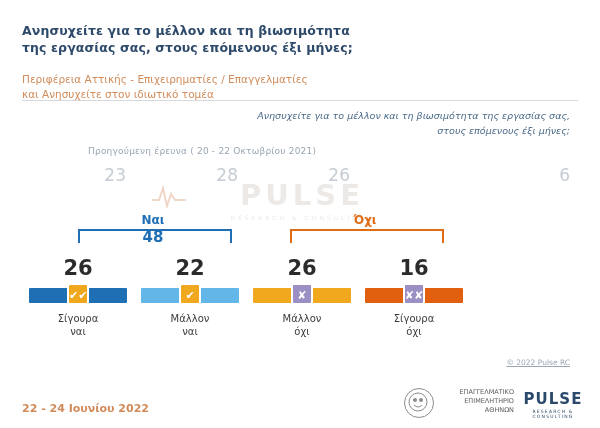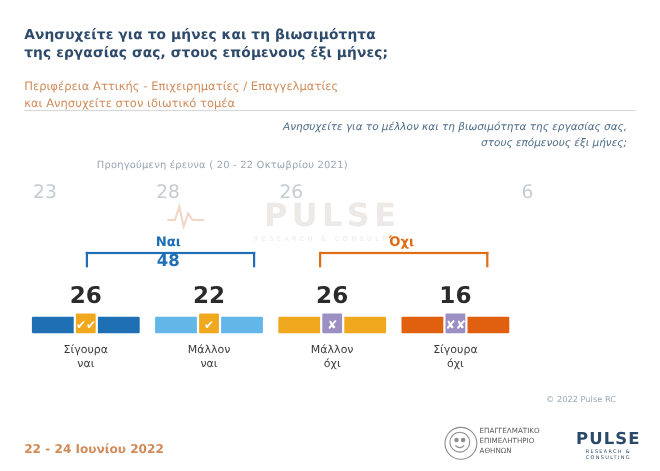--- a/index.html
+++ b/index.html
@@ -32,21 +32,21 @@
   }
   
   .prev-label{
     position:absolute;left:88px;top:146px;
     font-size:9px;color:#9aa7b3;letter-spacing:0.2px;
   }
   .prev-values{
     position:absolute;left:22px;top:165px;width:556px;height:30px;
   }
   .prev-values .cell{
-    position:absolute;top:0;width:96px;text-align:left;
+    position:absolute;top:0;width:96px;text-align:right;
     font-size:17px;color:#c5ccd3;
   }
   
   .watermark{
     position:absolute;left:188px;top:178px;width:228px;text-align:center;
     pointer-events:none;
   }
   .wm-text{
     font-size:29px;font-weight:bold;color:#ece9e6;letter-spacing:4px;
   }
@@ -85,48 +85,48 @@
     width:22px;height:22px;border-radius:3px;
     color:#ffffff;font-size:11px;font-weight:bold;line-height:22px;text-align:center;
     border:2px solid #ffffff;
     box-sizing:border-box;
   }
   .col .cat{
     margin-top:9px;font-size:10px;color:#3b3b3b;line-height:13px;
   }
   
   .copyright{
-    position:absolute;right:40px;top:358px;font-size:7.5px;color:#9aa7b3;
+    position:absolute;right:30px;top:358px;font-size:7.5px;color:#9aa7b3;text-decoration:underline;
   }
   
   .footer-date{
     position:absolute;left:22px;top:402px;font-size:11px;font-weight:bold;color:#d18b5a;
   }
   .footer-logos{
     position:absolute;left:404px;top:388px;width:180px;height:34px;
   }
   .eea-text{
     position:absolute;left:32px;top:0px;font-size:6.5px;color:#5a5a5a;line-height:9px;
-    text-align:left;width:78px;
+    text-align:right;width:78px;
   }
   .pulse-logo{
     position:absolute;left:118px;top:2px;text-align:center;
   }
   .pulse-logo .p-name{font-size:15px;font-weight:bold;color:#2b4a6b;letter-spacing:1px;}
   .pulse-logo .p-sub{font-size:4.5px;color:#2b4a6b;letter-spacing:1.2px;margin-top:1px;}
   .seal{
     position:absolute;left:0;top:0;width:28px;height:28px;border-radius:50%;
     border:1px solid #8d8d8d;
   }
 </style>
 </head>
 <body>
 
 <div class="header">
-  <div class="title-line">Ανησυχείτε για το μήνες και τη βιωσιμότητα</div>
+  <div class="title-line">Ανησυχείτε για το μέλλον και τη βιωσιμότητα</div>
   <div class="title-line">της εργασίας σας, στους επόμενους έξι μήνες;</div>
   <div class="subtitle-line">Περιφέρεια Αττικής - Επιχειρηματίες / Επαγγελματίες</div>
   <div class="subtitle-line" style="margin-top:0">και Ανησυχείτε στον ιδιωτικό τομέα</div>
 </div>
 <div class="header-rule"></div>
 
 <div class="q-italic">
   <div>Ανησυχείτε για το μέλλον και τη βιωσιμότητα της εργασίας σας,</div>
   <div>στους επόμενους έξι μήνες;</div>
 </div>

